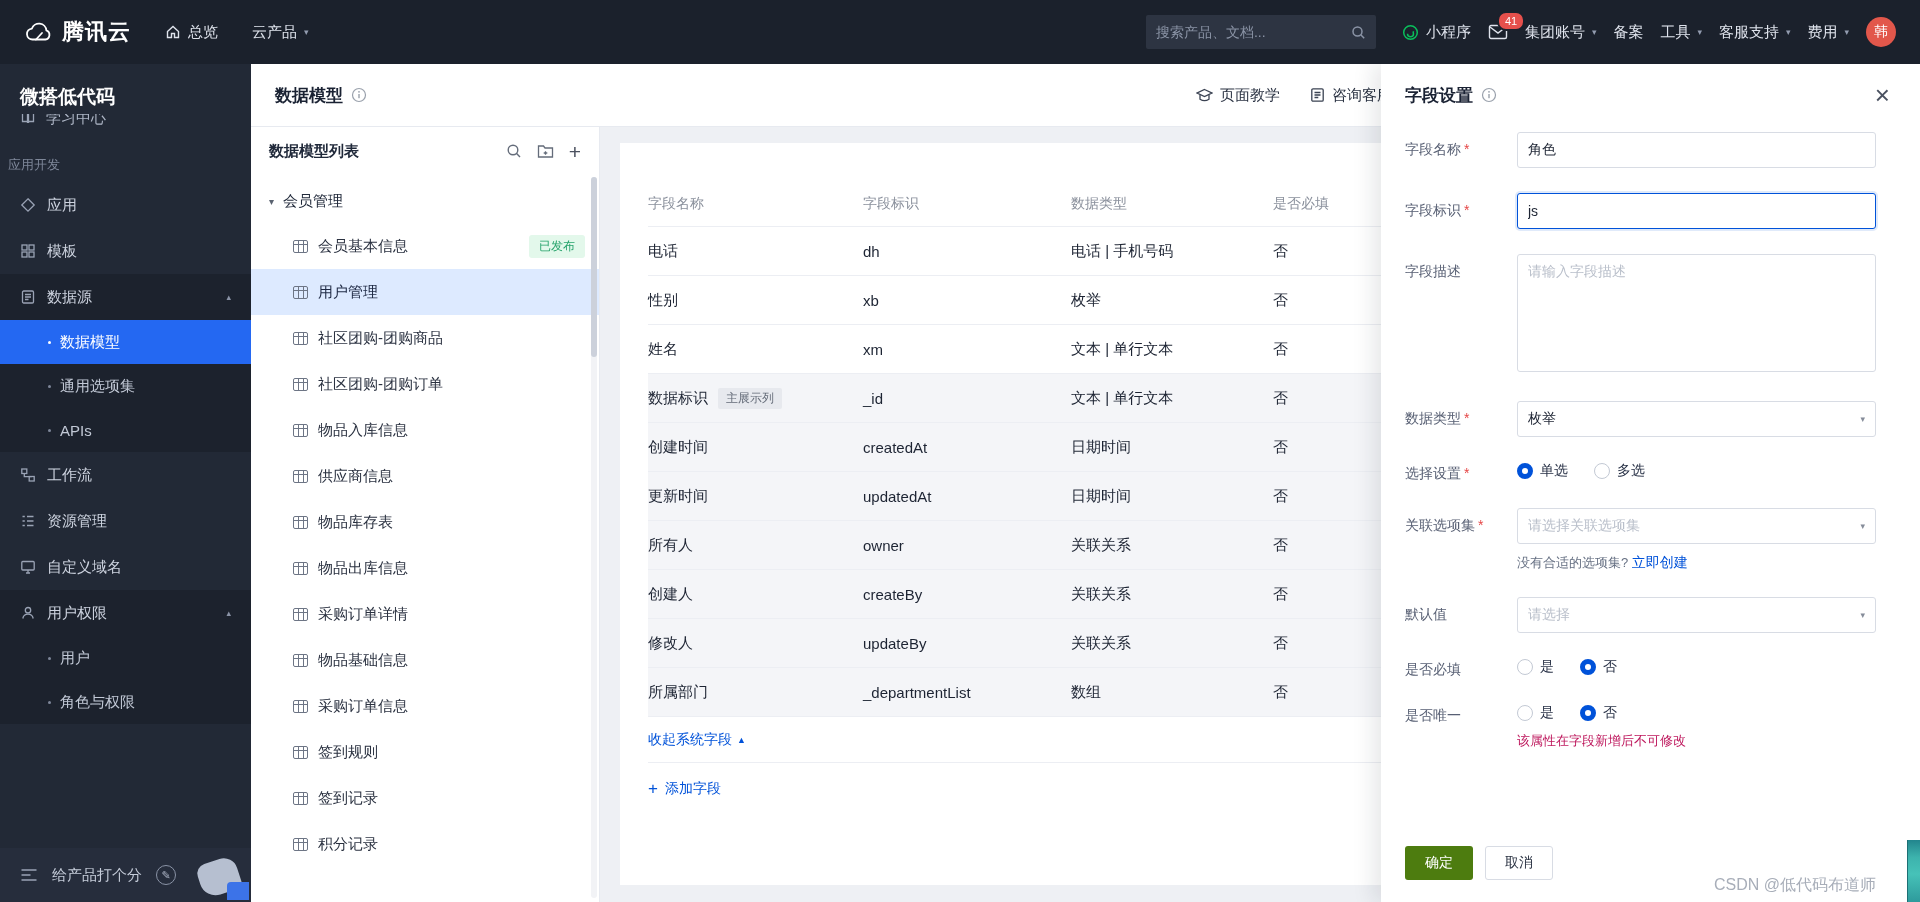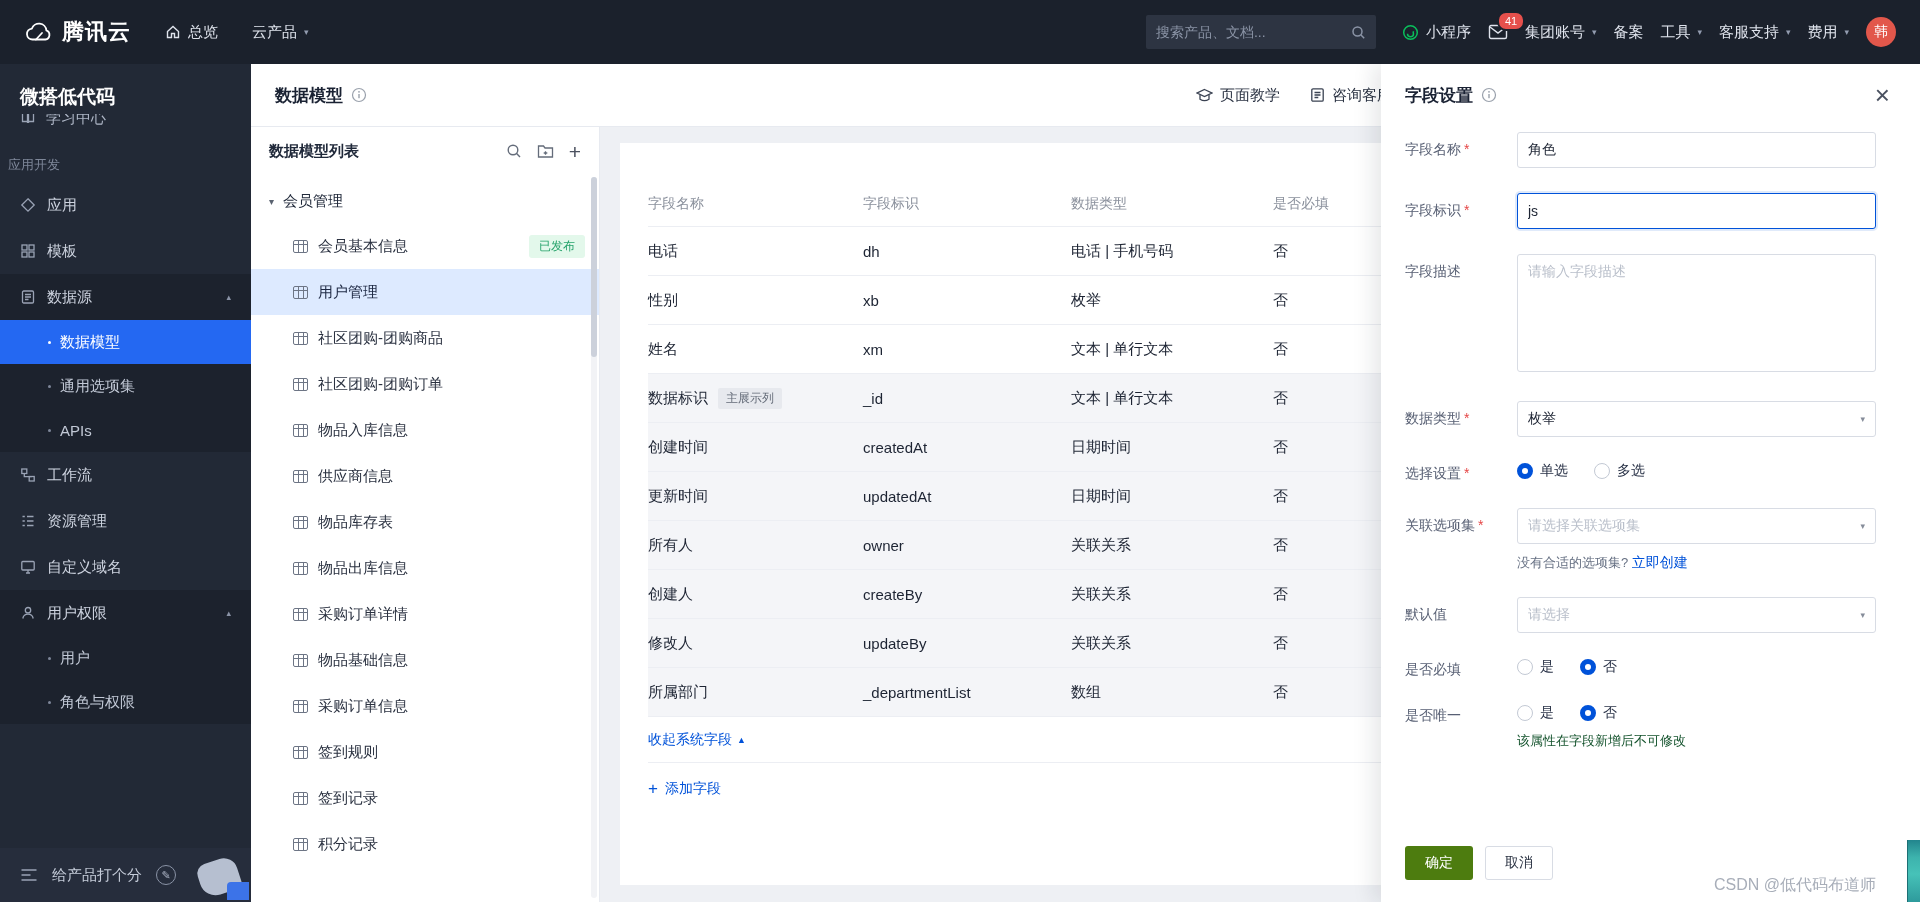--- a/index.html
+++ b/index.html
@@ -119,21 +119,21 @@
   textarea.tinput { height:118px; padding:8px 10px; resize:none; }
   .tselect { position:relative; height:36px; border:1px solid #d8dce4; border-radius:3px; display:flex;
     align-items:center; padding:0 28px 0 10px; font-size:14px; color:#1d2433; cursor:pointer; background:#fff; }
   .tselect.placeholder { color:#b9bfca; }
   .scaret { position:absolute; right:10px; font-size:9px; color:#858c99; }
   .radio-group { display:flex; align-items:center; gap:26px; }
   .radio { display:flex; align-items:center; gap:7px; font-size:14px; color:#273045; cursor:pointer; }
   .rdot { width:16px; height:16px; border:1px solid #c3c9d4; border-radius:50%; background:#fff; flex:none; }
   .radio.checked .rdot { border:5px solid #0052d9; }
   .helper { margin-top:10px; font-size:13px; color:#667083; }
-  .note { margin-top:10px; font-size:13px; color:#14532d; }
+  .note { margin-top:10px; font-size:13px; color:#be185d; }
   .drawer-footer { padding:0 24px 22px; display:flex; gap:12px; flex:none; }
   .btn { height:34px; padding:0 19px; border-radius:3px; font-size:14px; cursor:pointer; border:1px solid transparent; font-family:inherit; }
   .btn-primary { background:#4d7c0f; color:#fff; }
   .btn-secondary { background:#fff; border-color:#d8dce4; color:#2a3242; }
 
   
   .watermark { position:absolute; right:44px; bottom:6px; font-size:16px; color:#a8aeb9; z-index:20; }
   .edge-scroll { position:absolute; right:0; bottom:0; width:13px; height:62px; z-index:35;
     background:linear-gradient(180deg,#22858d 0%,#3db3ad 28%,#46c2b8 55%,#2e9a9c 100%);
     border-left:1px solid #1d6f74; }

